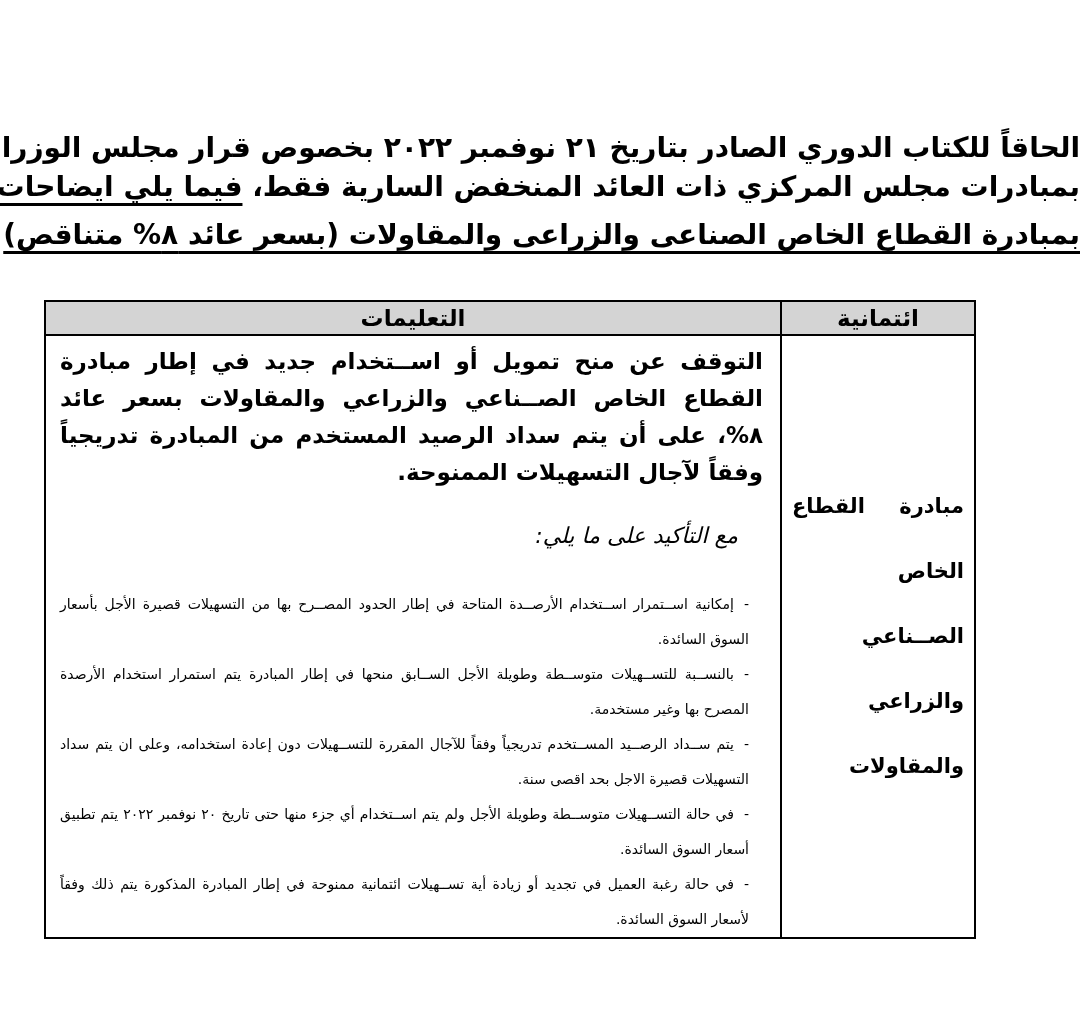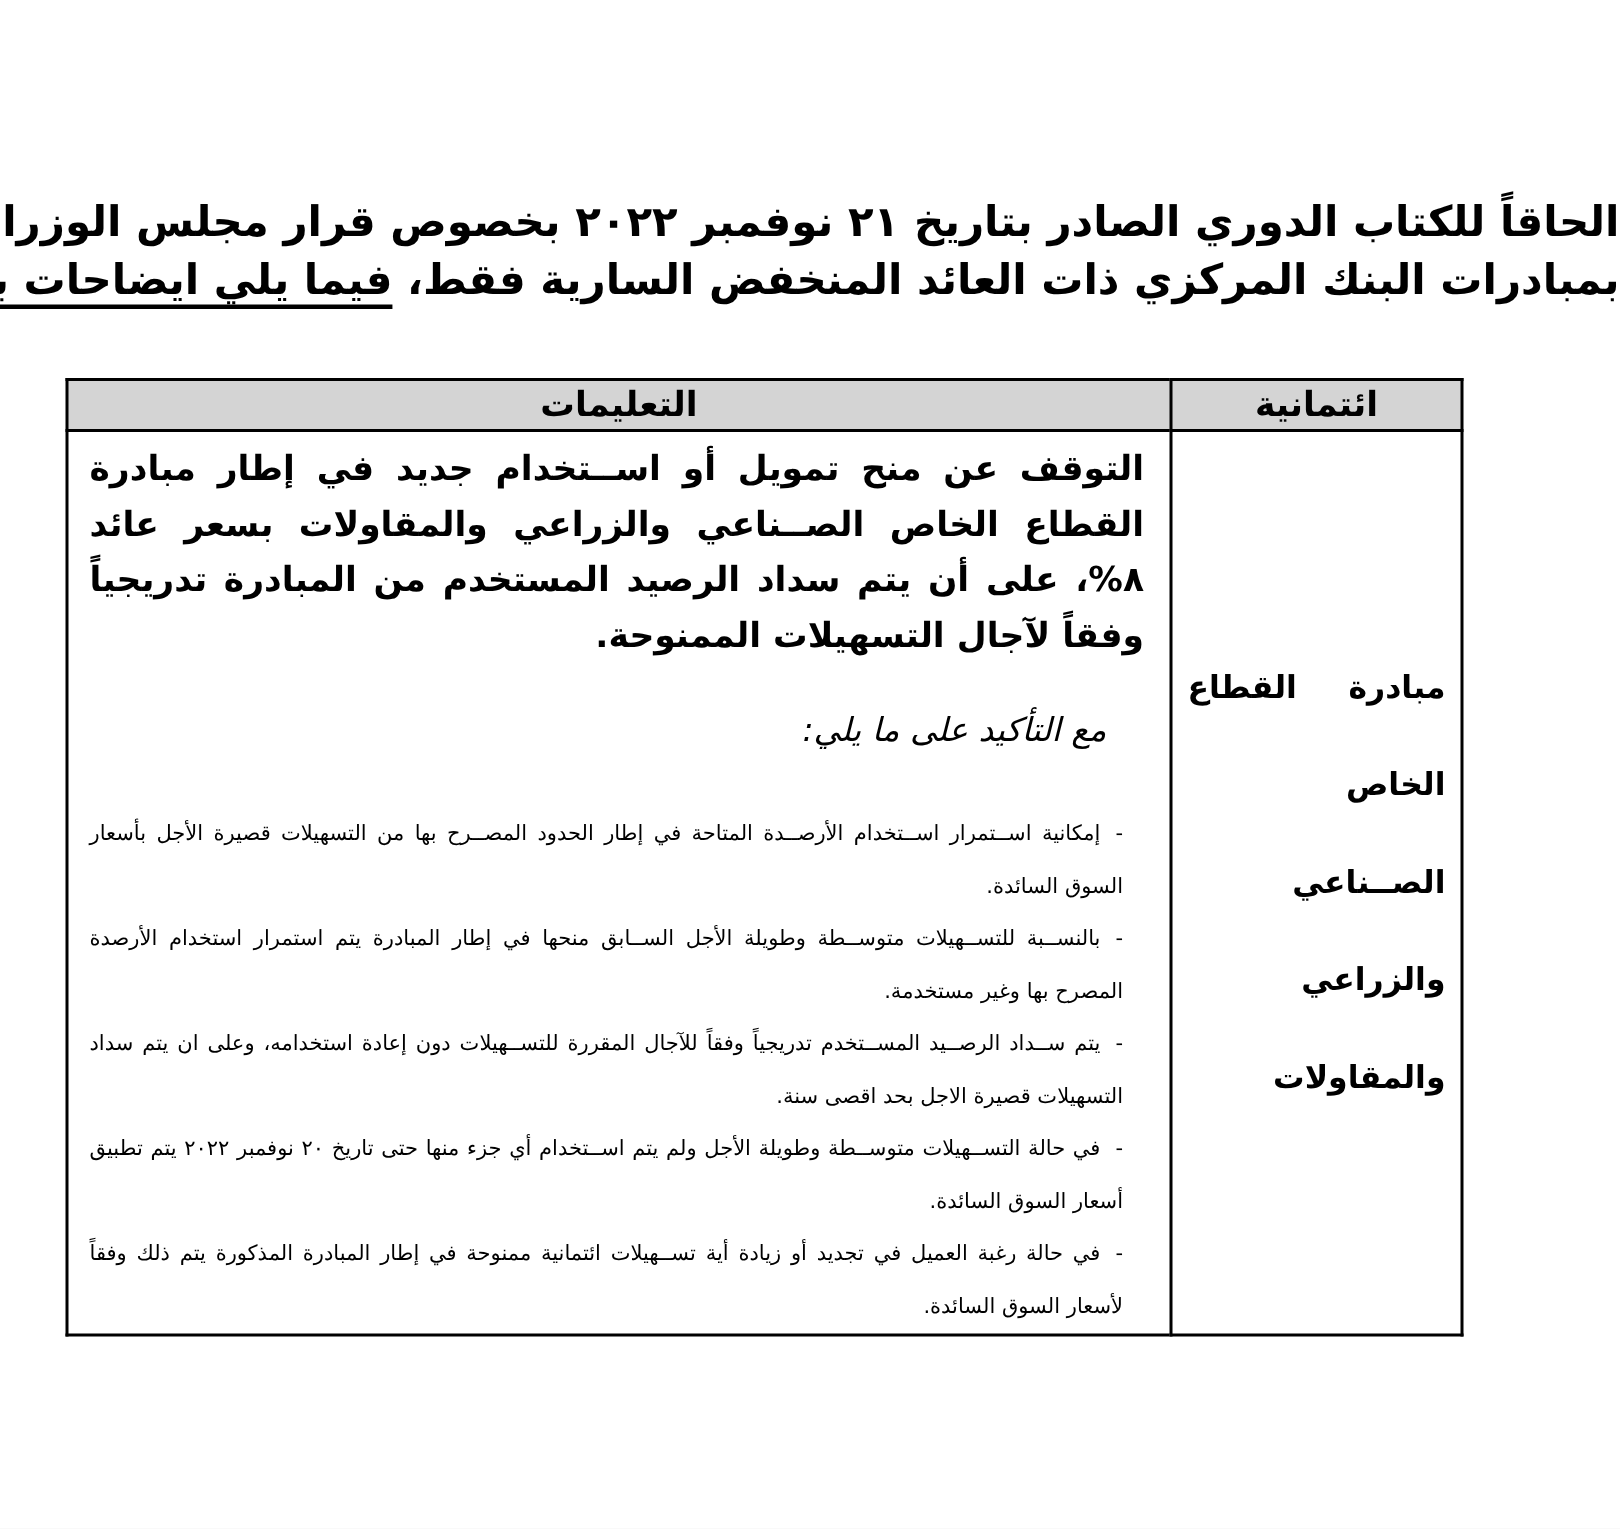--- a/index.html
+++ b/index.html
@@ -102,21 +102,22 @@
     font-weight:normal;
   }
 </style>
 </head>
 <body>
 
 <div class="page">
 
   <div class="doc-header">
     <div class="h-line">الحاقاً للكتاب الدوري الصادر بتاريخ ٢١ نوفمبر ٢٠٢٢ بخصوص قرار مجلس الوزراء المتعلق</div>
-    <div class="h-line"><span>بمبادرات البنك المركزي ذات العائد المنخفض السارية فقط، </span><span class="underlined">فيما يلي ايضاحات بشأن وقف العمل</span></div>
+    <div class="h-line"><span>بمبادرات مجلس المركزي ذات العائد المنخفض السارية فقط، </span><span class="underlined">فيما يلي ايضاحات بشأن وقف العمل</span></div>
+    <div class="h-line h-line-3"><span class="underlined">بمبادرة القطاع الخاص الصناعى والزراعى والمقاولات (بسعر عائد ٨% متناقص)</span></div>
   </div>
 
   <table class="doc-table">
     <thead>
       <tr>
         <th class="col-initiative">ائتمانية</th>
         <th class="col-instructions">التعليمات</th>
       </tr>
     </thead>
     <tbody>

